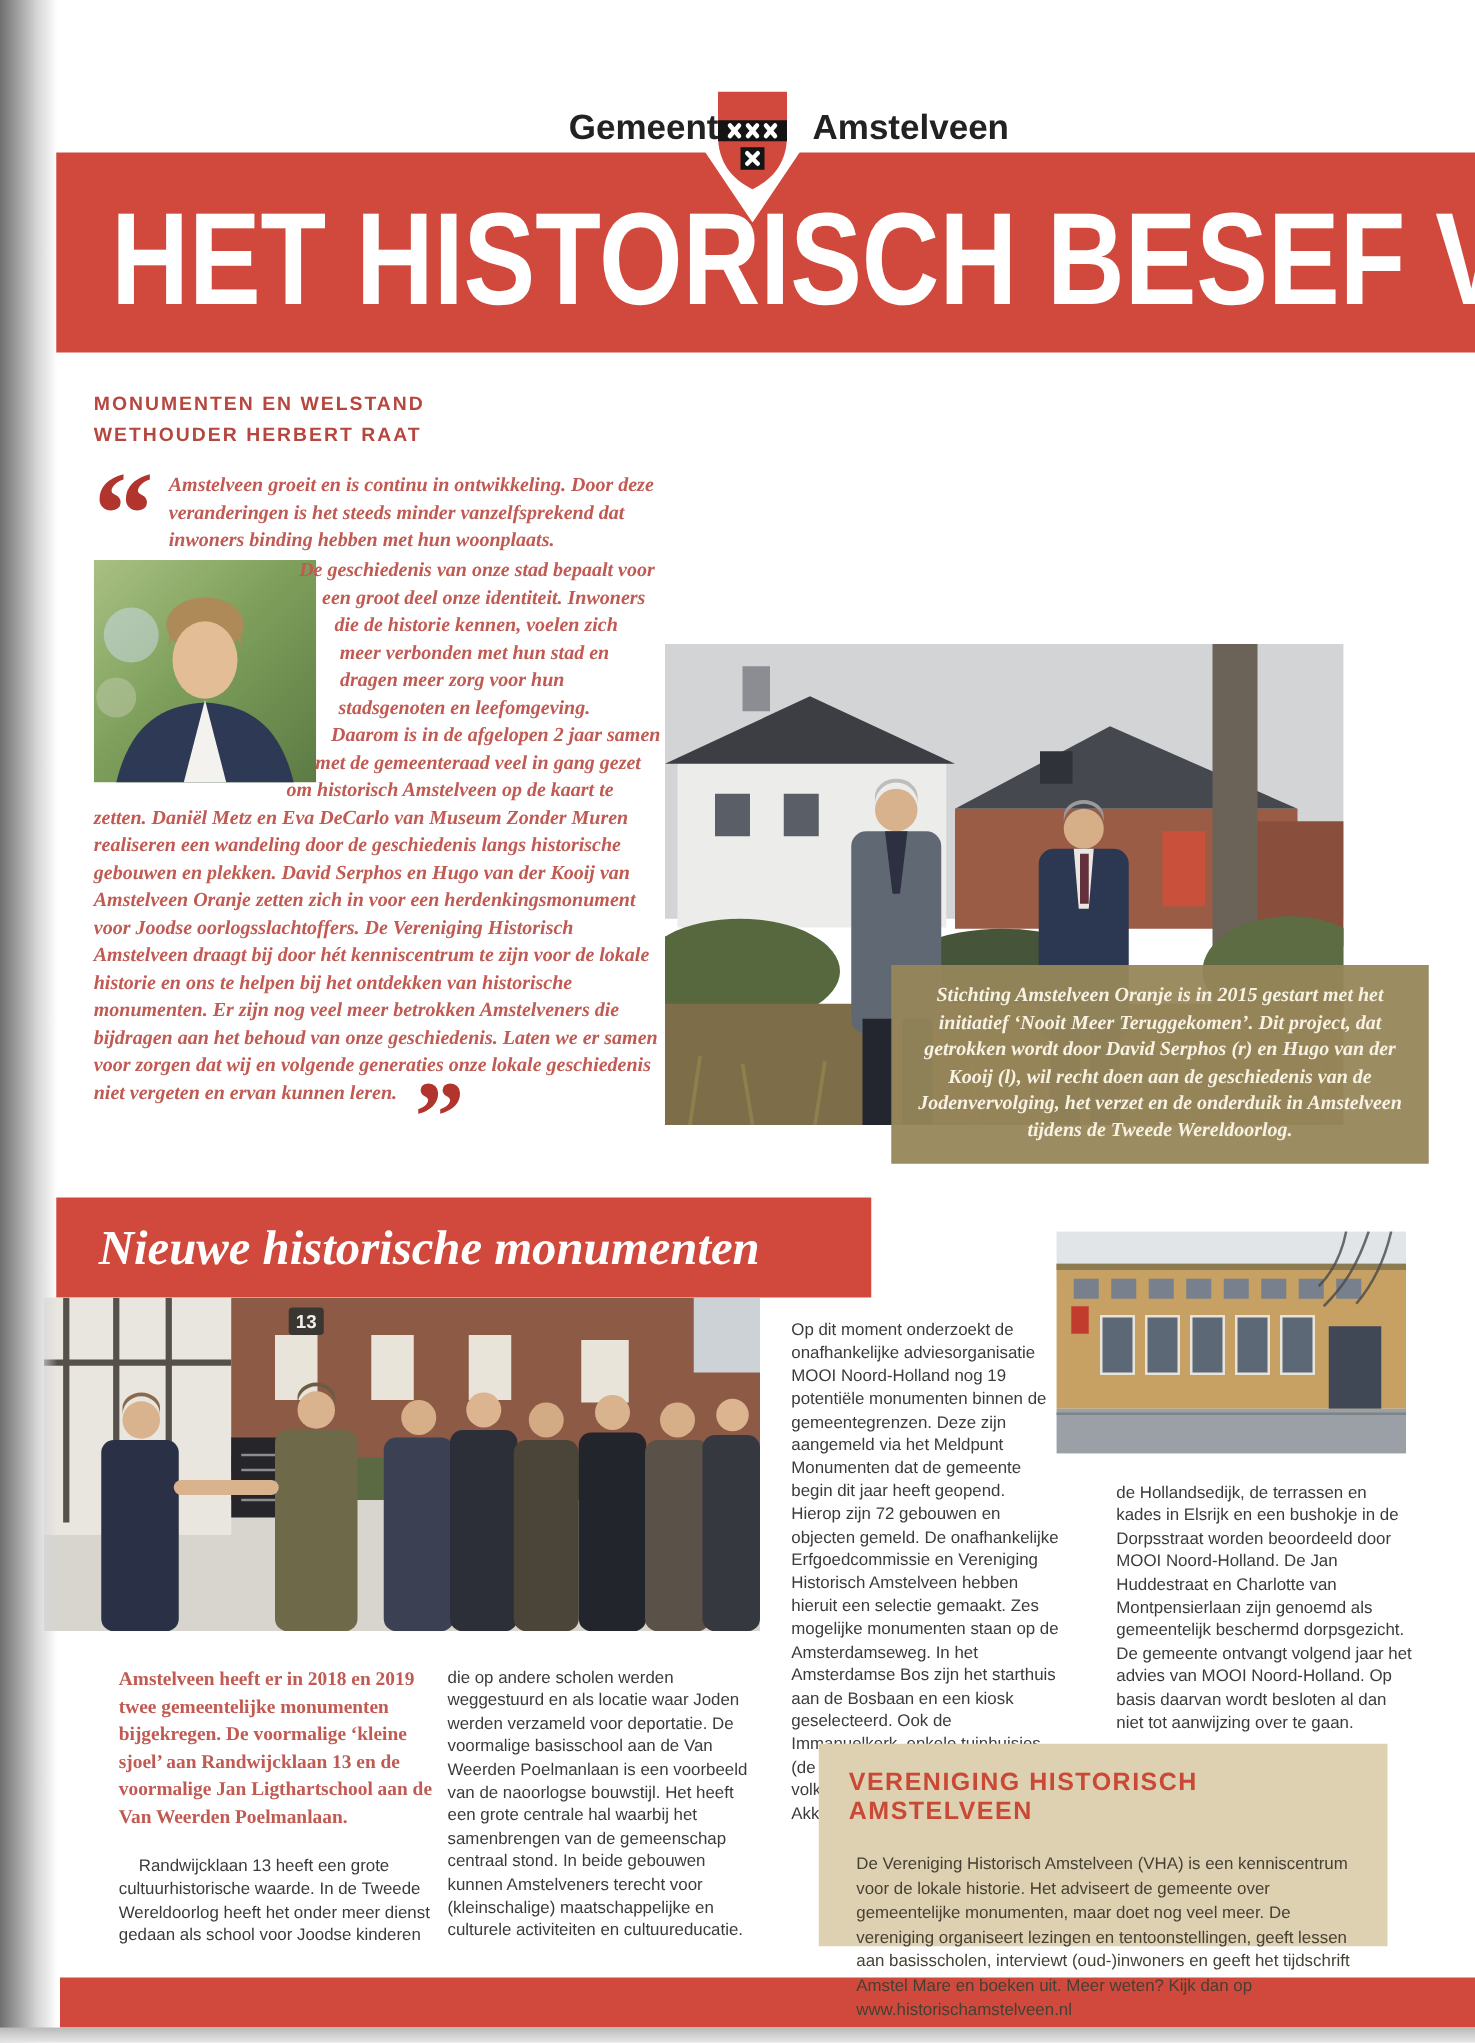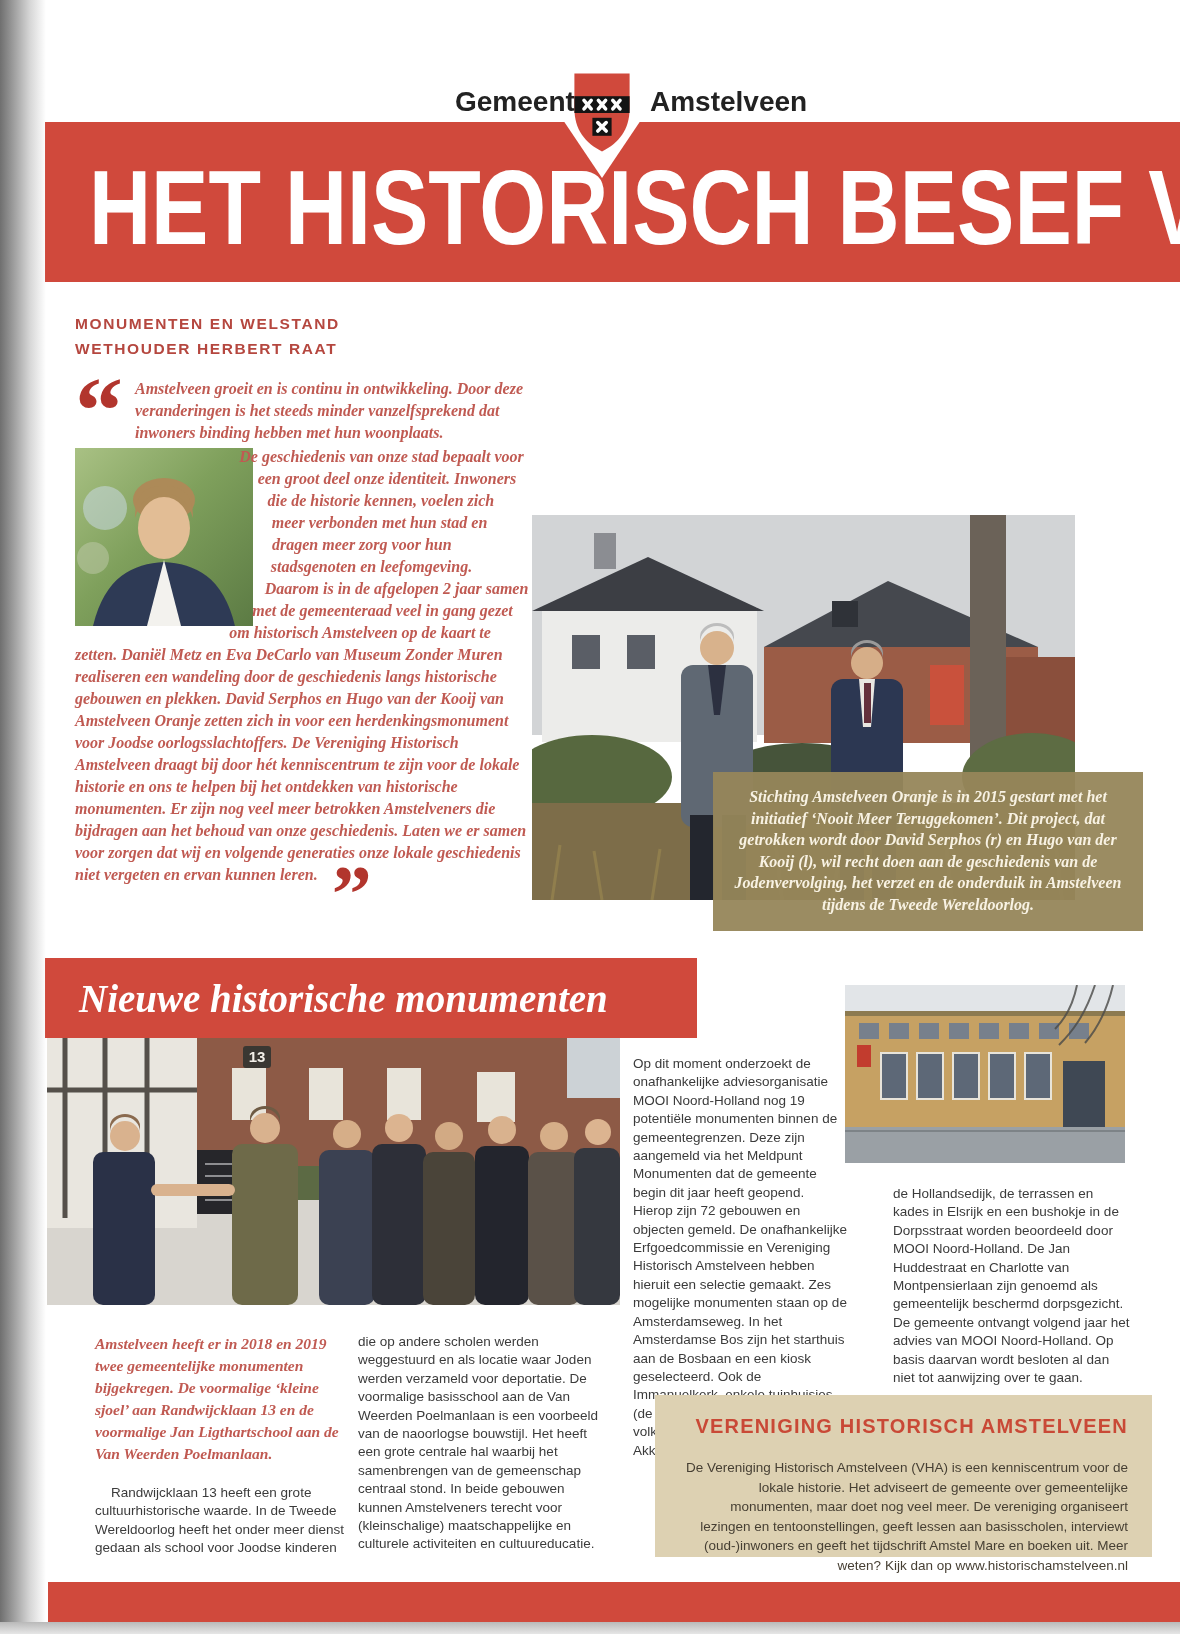--- a/index.html
+++ b/index.html
@@ -43,33 +43,33 @@
   .photo-men{position:absolute;left:532px;top:515px;width:543px;height:385px;z-index:1;overflow:hidden;}
   .caption-box{position:absolute;left:713px;top:772px;width:430px;box-sizing:border-box;
     padding:14px 18px 16px 18px;background:rgba(150,134,90,0.95);color:#f8f2e3;
     font-family:"Liberation Serif",serif;font-style:italic;font-weight:bold;
     font-size:16px;line-height:21.5px;z-index:3;text-align:center;}
 
   
   .red-banner2{position:absolute;left:45px;top:958px;width:652px;height:80px;background:#d0493c;z-index:1;}
   .banner2-title{color:#fff;font-family:"Liberation Serif",serif;font-style:italic;font-weight:bold;
     font-size:39px;line-height:82px;padding-left:34px;white-space:nowrap;}
-  .photo-handshake{position:absolute;left:47px;top:1038px;width:585px;height:267px;z-index:2;overflow:hidden;}
+  .photo-handshake{position:absolute;left:35px;top:1038px;width:585px;height:267px;z-index:2;overflow:hidden;}
   .photo-school{position:absolute;left:845px;top:985px;width:280px;height:178px;z-index:2;overflow:hidden;}
 
   .mon-intro{position:absolute;left:95px;top:1333px;width:254px;font-family:"Liberation Serif",serif;
-    font-style:italic;font-weight:bold;color:#c05a52;font-size:15.5px;line-height:22px;}
+    font-weight:bold;color:#c05a52;font-size:15.5px;line-height:22px;}
   .body-text{font-size:13.5px;line-height:18.4px;color:#3b3b3b;}
   .mon-col1{position:absolute;left:95px;top:1484px;width:254px;text-indent:16px;}
   .mon-col2{position:absolute;left:358px;top:1333px;width:248px;}
   .mon-col3{position:absolute;left:633px;top:1055px;width:214px;}
   .mon-col4{position:absolute;left:893px;top:1185px;width:240px;}
 
-  .vha-box{position:absolute;left:655px;top:1395px;width:497px;height:162px;box-sizing:border-box;
-    background:#ddd1b2;padding:20px 24px;z-index:2;text-align:right;}
+  .vha-box{position:absolute;left:655px;top:1395px;width:455px;height:162px;box-sizing:border-box;
+    background:#ddd1b2;padding:20px 24px;z-index:2;}
   .vha-title{color:#c94936;font-weight:bold;font-size:20px;letter-spacing:1.2px;}
   .vha-body{margin-top:20px;font-size:13.5px;line-height:19.5px;color:#463f33;padding-left:6px;}
 
   .footer-bar{position:absolute;left:48px;top:1582px;width:1132px;height:40px;background:#d0493c;}
 </style>
 </head>
 <body>
 
 <div class="page">
 

